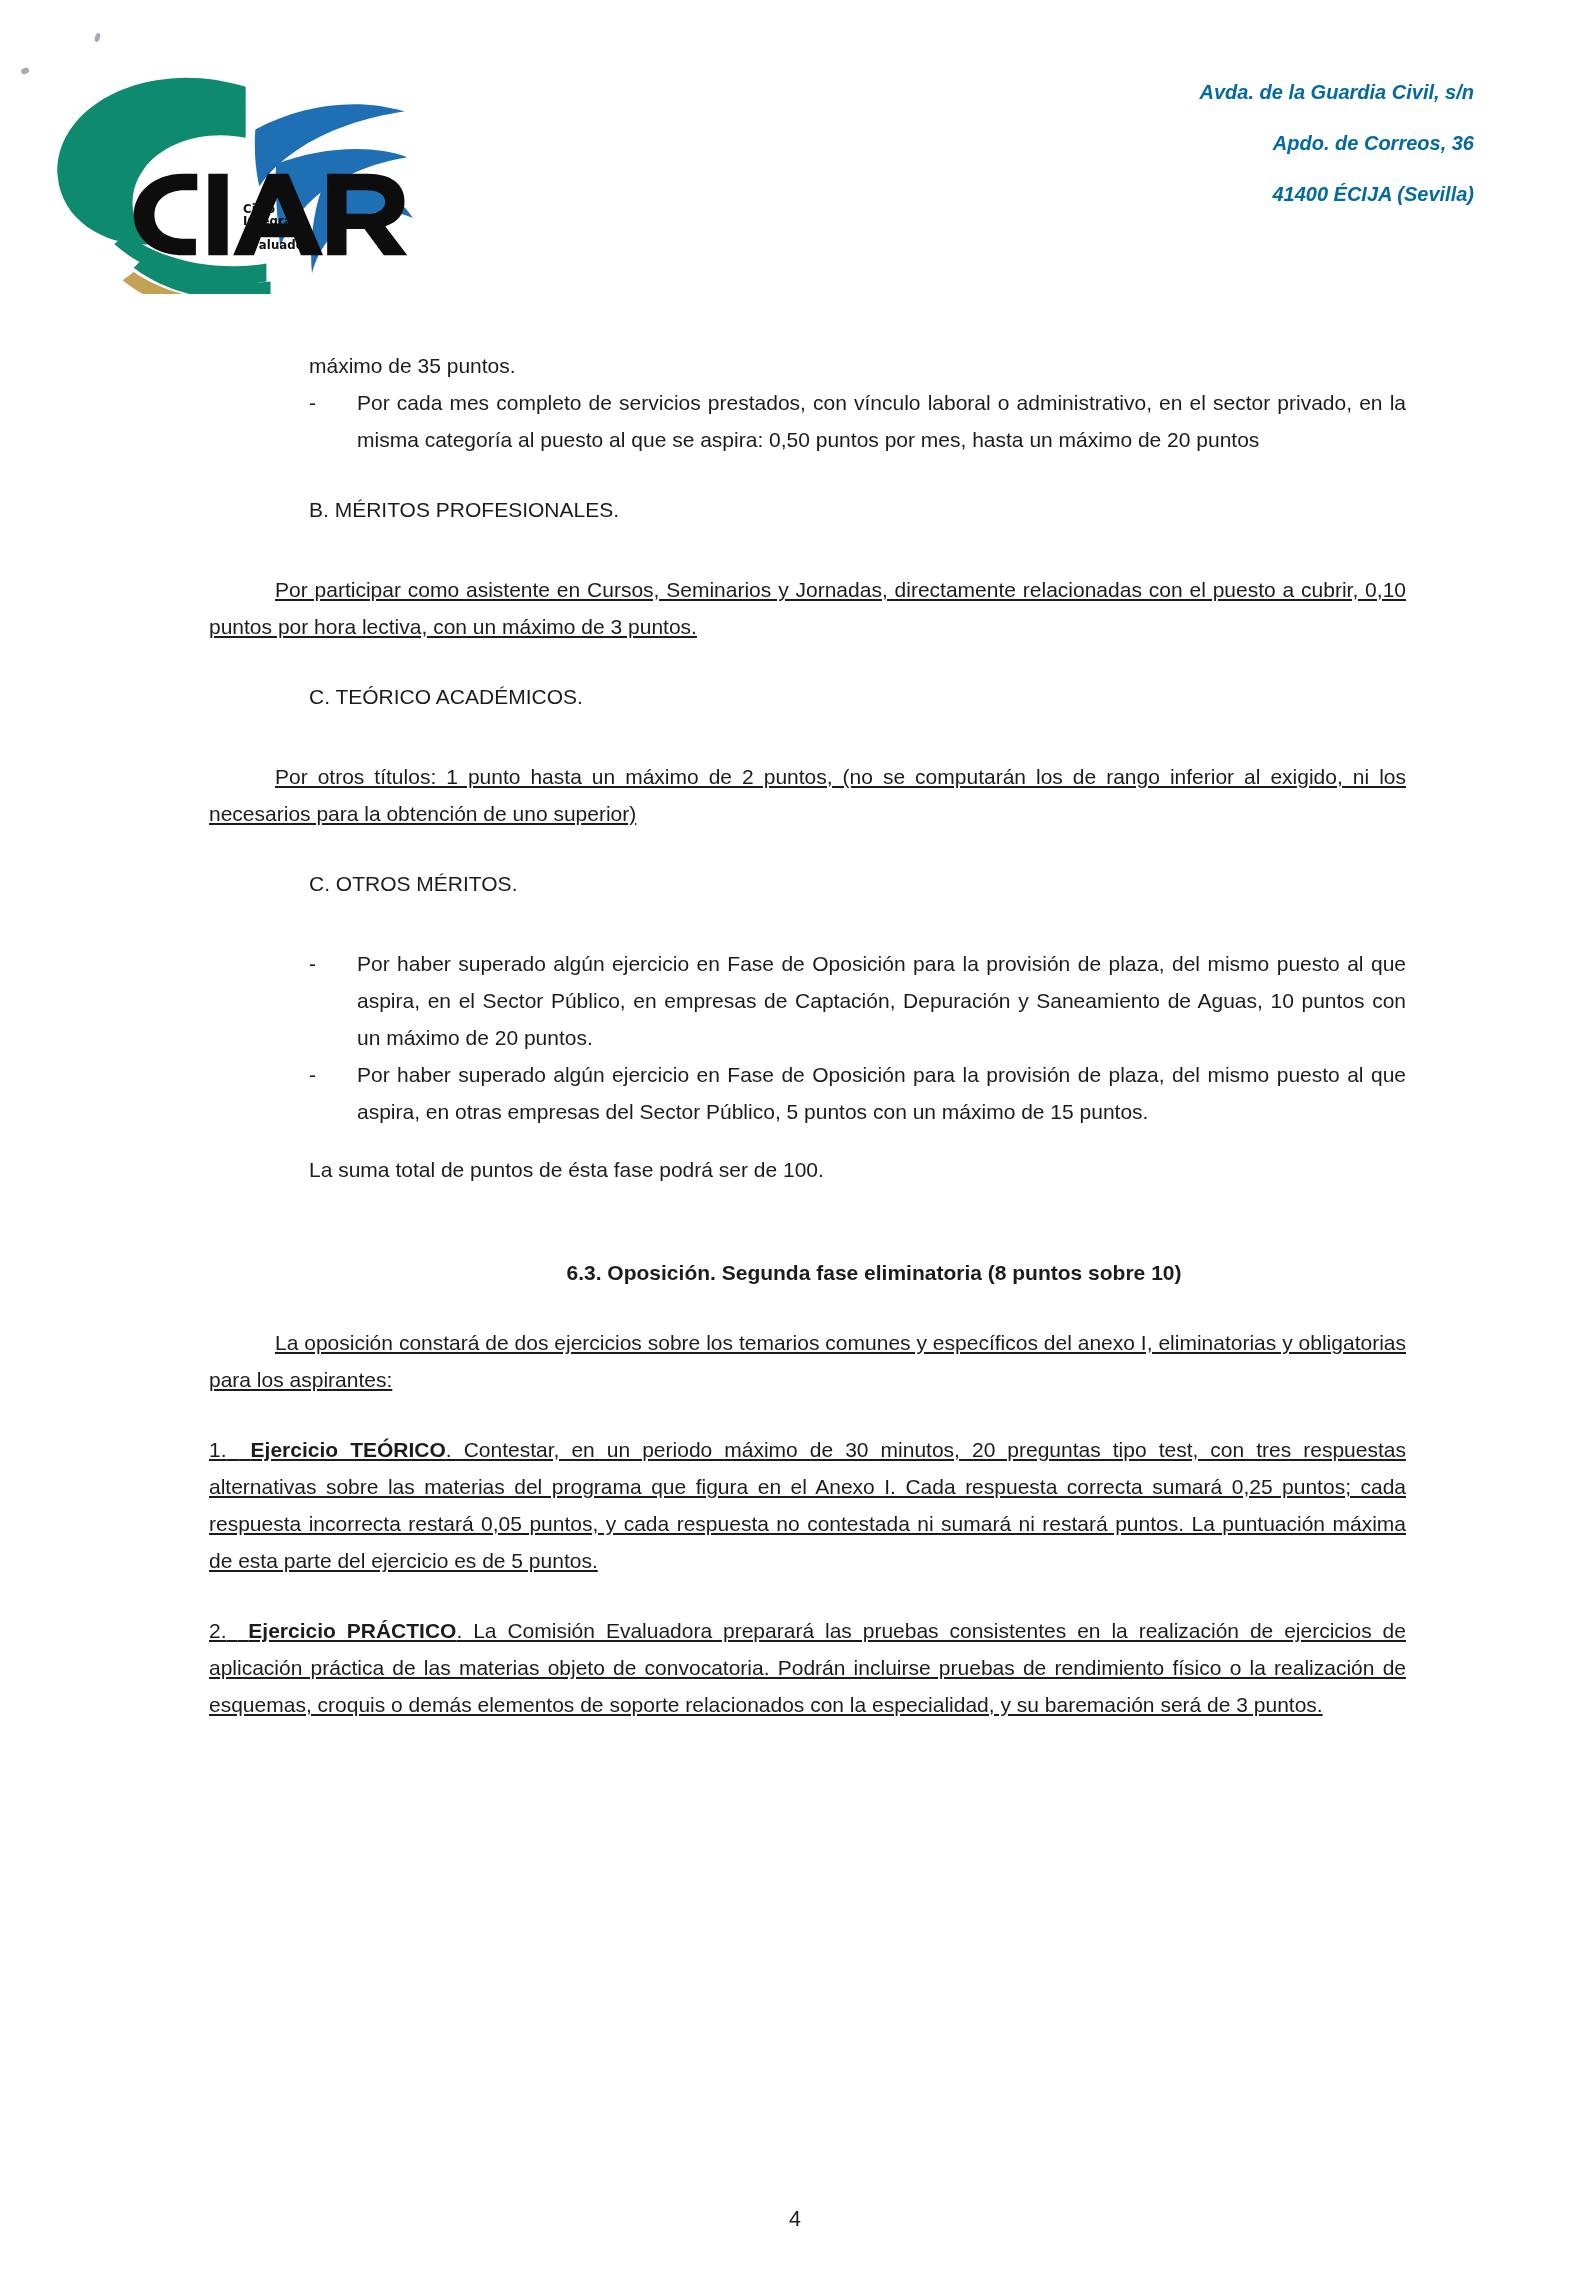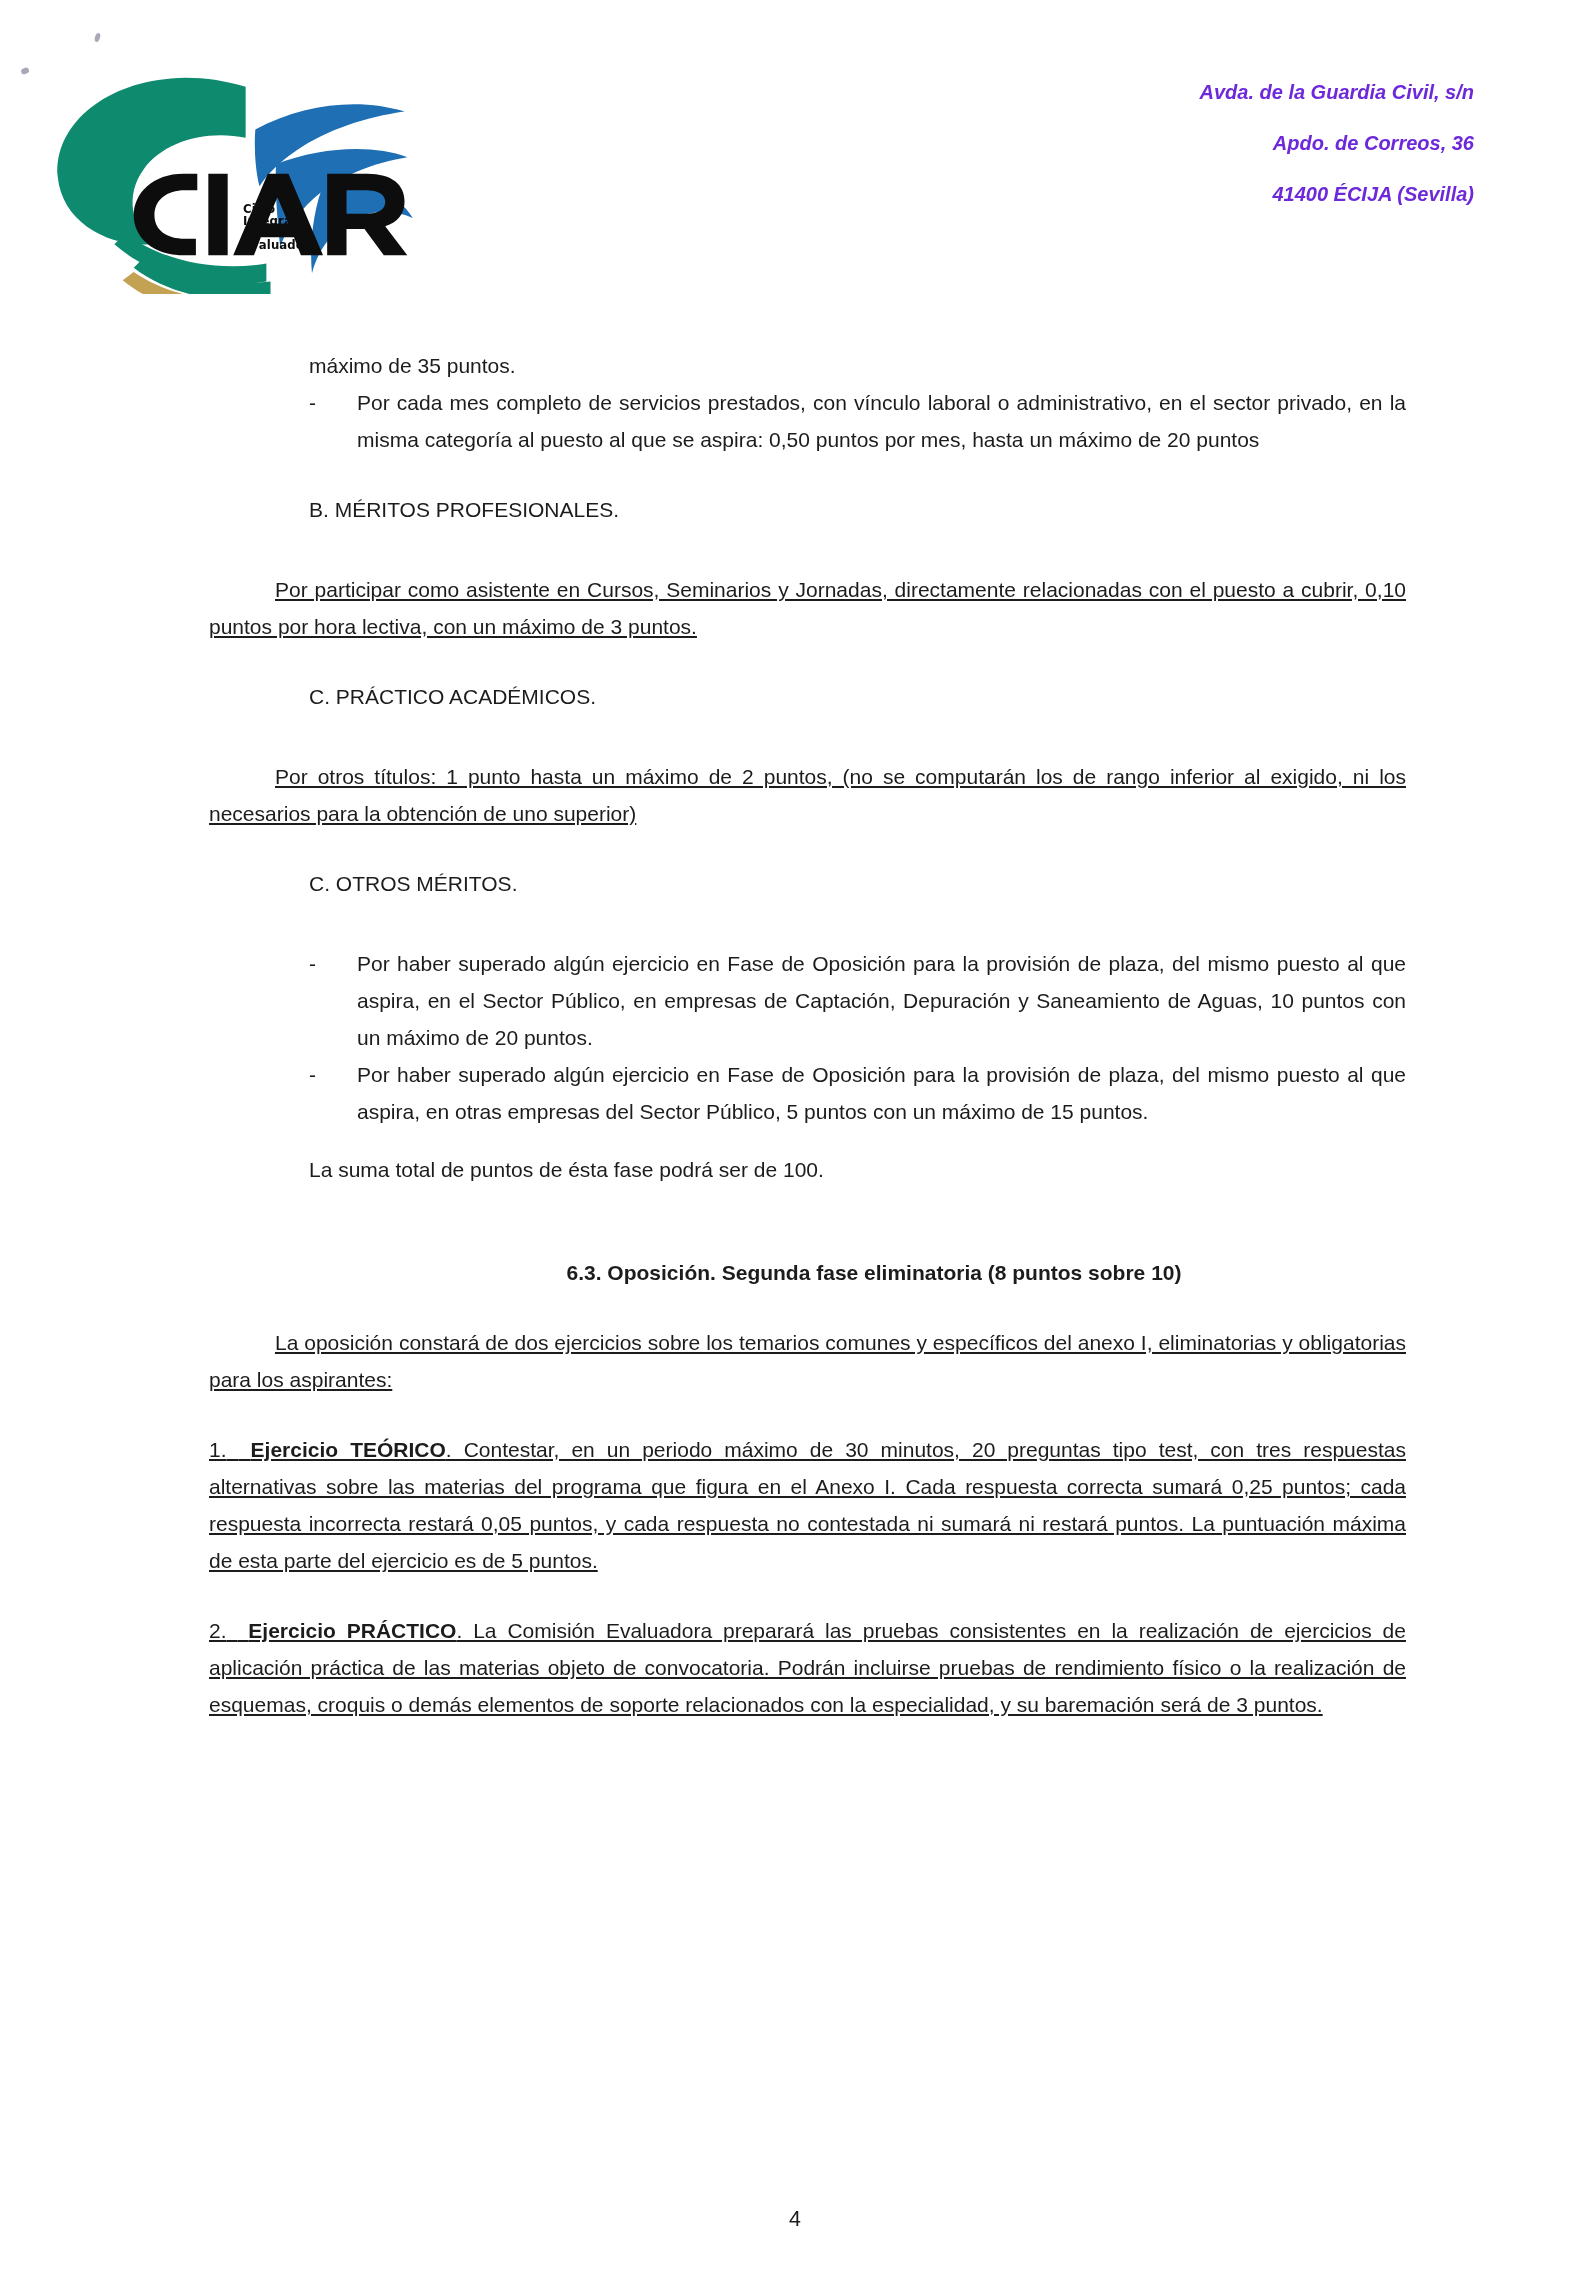--- a/index.html
+++ b/index.html
@@ -59,21 +59,21 @@
 
   .address {
     position: absolute;
     right: 116px;
     top: 81px;
     text-align: right;
     font-family: "Liberation Sans", sans-serif;
     font-style: italic;
     font-weight: 700;
     font-size: 20px;
-    color: #6d28d9;
+    color: #0369a1;
   }
   .address div { margin-bottom: 28px; white-space: nowrap; }
   .address div:last-child { margin-bottom: 0; }
 
   
   .body {
     position: absolute;
     left: 309px;
     top: 347px;
     width: 1097px;
@@ -217,21 +217,21 @@
     <div class="gap-m"></div>
 
     <div class="para section-head">B. MÉRITOS PROFESIONALES.</div>
 
     <div class="gap-l"></div>
 
     <div class="para indent wide">Por participar como asistente en Cursos, Seminarios y Jornadas, directamente relacionadas con el puesto a cubrir, 0,10 puntos por hora lectiva, con un máximo de 3 puntos.</div>
 
     <div class="gap-m"></div>
 
-    <div class="para section-head">C. PRÁCTICO ACADÉMICOS.</div>
+    <div class="para section-head">C. TEÓRICO ACADÉMICOS.</div>
 
     <div class="gap-l"></div>
 
     <div class="para indent wide">Por otros títulos: 1 punto hasta un máximo de 2 puntos, (no se computarán los de rango inferior al exigido, ni los necesarios para la obtención  de uno superior)</div>
 
     <div class="gap-m"></div>
 
     <div class="para section-head">C. OTROS MÉRITOS.</div>
 
     <div class="gap-l"></div>

